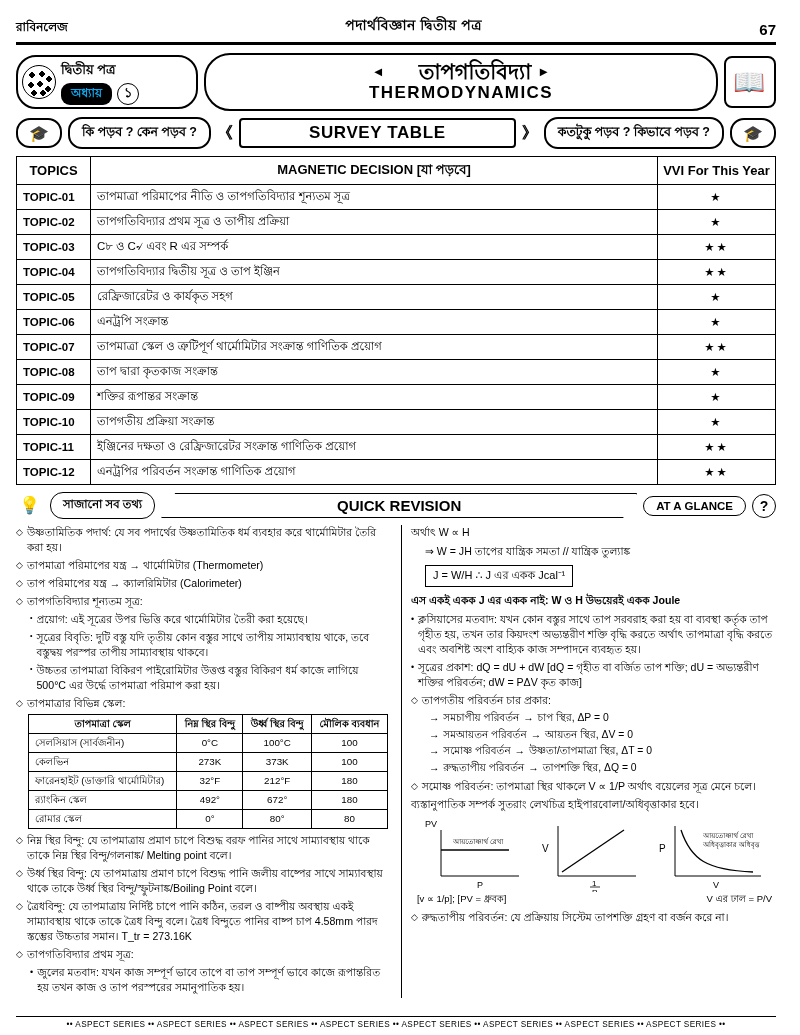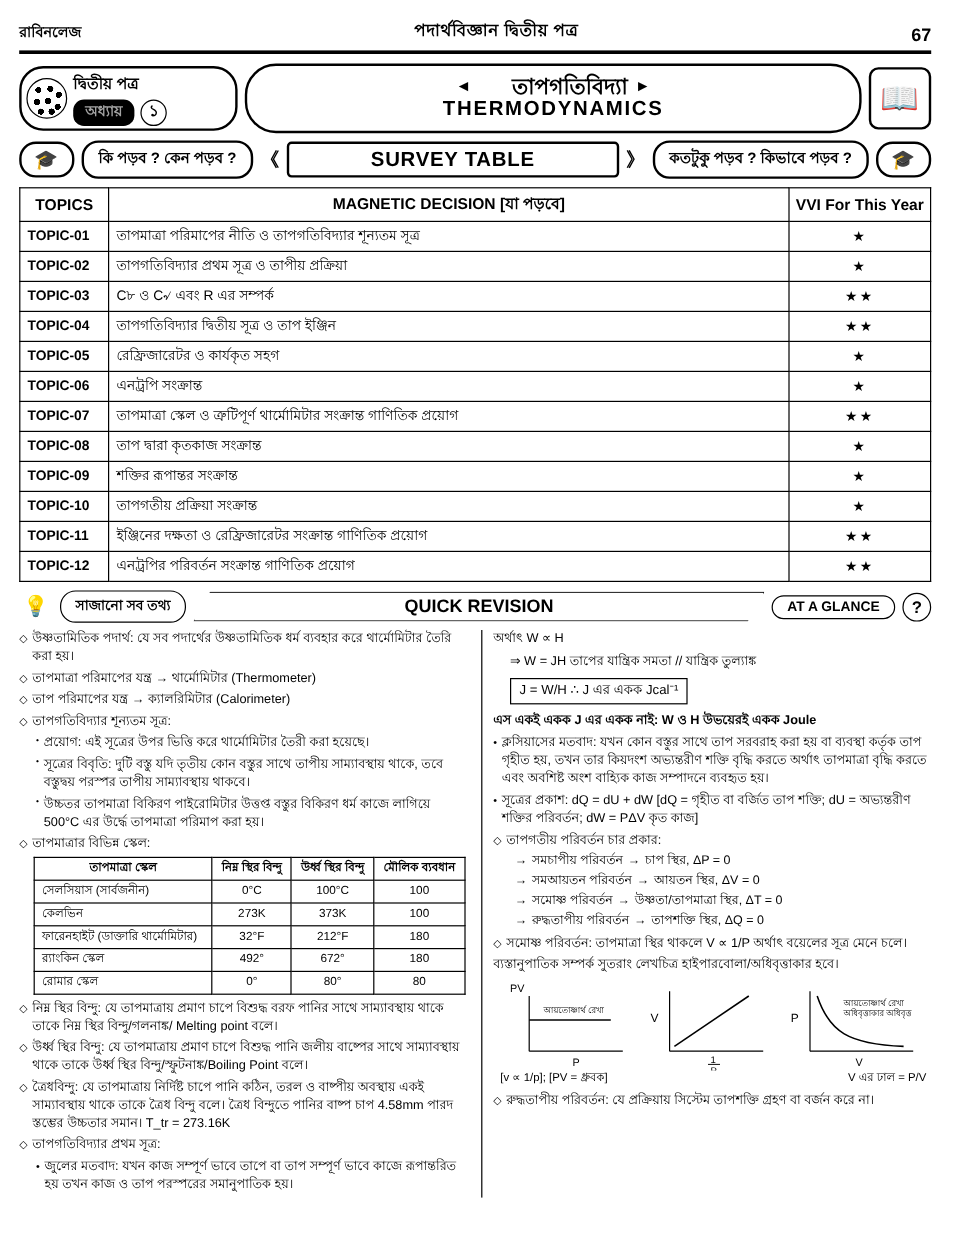--- a/index.html
+++ b/index.html
@@ -63,38 +63,38 @@
       radial-gradient(circle 2.6px at 8px 19px, #000 99%, transparent 100%),
       radial-gradient(circle 2.6px at 17px 18px, #000 99%, transparent 100%),
       radial-gradient(circle 2.6px at 25px 23px, #000 99%, transparent 100%),
       radial-gradient(circle 2.6px at 11px 27px, #000 99%, transparent 100%),
       radial-gradient(circle 2.6px at 20px 27px, #000 99%, transparent 100%);
   }
   .chaptext { display: flex; flex-direction: column; gap: 2px; }
   .chaptext .l1 { font-size: 13px; font-weight: bold; }
   .chaptext .l2 { display:flex; align-items:center; gap:5px; }
   .pill {
-    background: #000; color:#a3a3a3; border-radius: 9px;
+    background: #000; color:#0ea5e9; border-radius: 9px;
     font-size: 12px; font-weight: bold; padding: 1px 10px;
   }
   .chapnum {
     width: 22px; height: 22px; border: 1.5px solid #000; border-radius: 50%;
     display: flex; align-items:center; justify-content:center;
     font-size: 13px; font-weight: bold;
   }
   .maintitle {
     flex: 1;
     border: 2px solid #000;
     border-radius: 26px;
     height: 58px;
     display: flex; flex-direction: column;
     align-items: center; justify-content: center;
     position: relative;
   }
-  .maintitle .bn { font-size: 18px; font-weight: bold; line-height: 1.05; margin-left: 28px; }
+  .maintitle .bn { font-size: 21px; font-weight: bold; line-height: 1.05; margin-left: 28px; }
   .maintitle .en { font-size: 17px; font-weight: bold; letter-spacing: 1.4px; }
   .maintitle .arrowrow { display:flex; align-items:center; gap:6px; }
   .arr { font-size: 13px; }
   .bookicon {
     width: 52px; height: 52px; border: 2px solid #000; border-radius: 8px;
     display:flex; align-items:center; justify-content:center; font-size: 26px;
     flex: 0 0 auto;
   }
 
   
@@ -526,13 +526,14 @@
       </div>
 
       <div class="bullet">
         <span class="bl">◇</span>
         <span class="bt"><b>রুদ্ধতাপীয় পরিবর্তন:</b><span> যে প্রক্রিয়ায় সিস্টেম তাপশক্তি গ্রহণ বা বর্জন করে না।</span></span>
       </div>
 
     </div>
   </div>
 
+  <div class="footer">•• ASPECT SERIES •• ASPECT SERIES •• ASPECT SERIES •• ASPECT SERIES •• ASPECT SERIES •• ASPECT SERIES •• ASPECT SERIES •• ASPECT SERIES ••</div>
 </div>
 
 </body></html>

